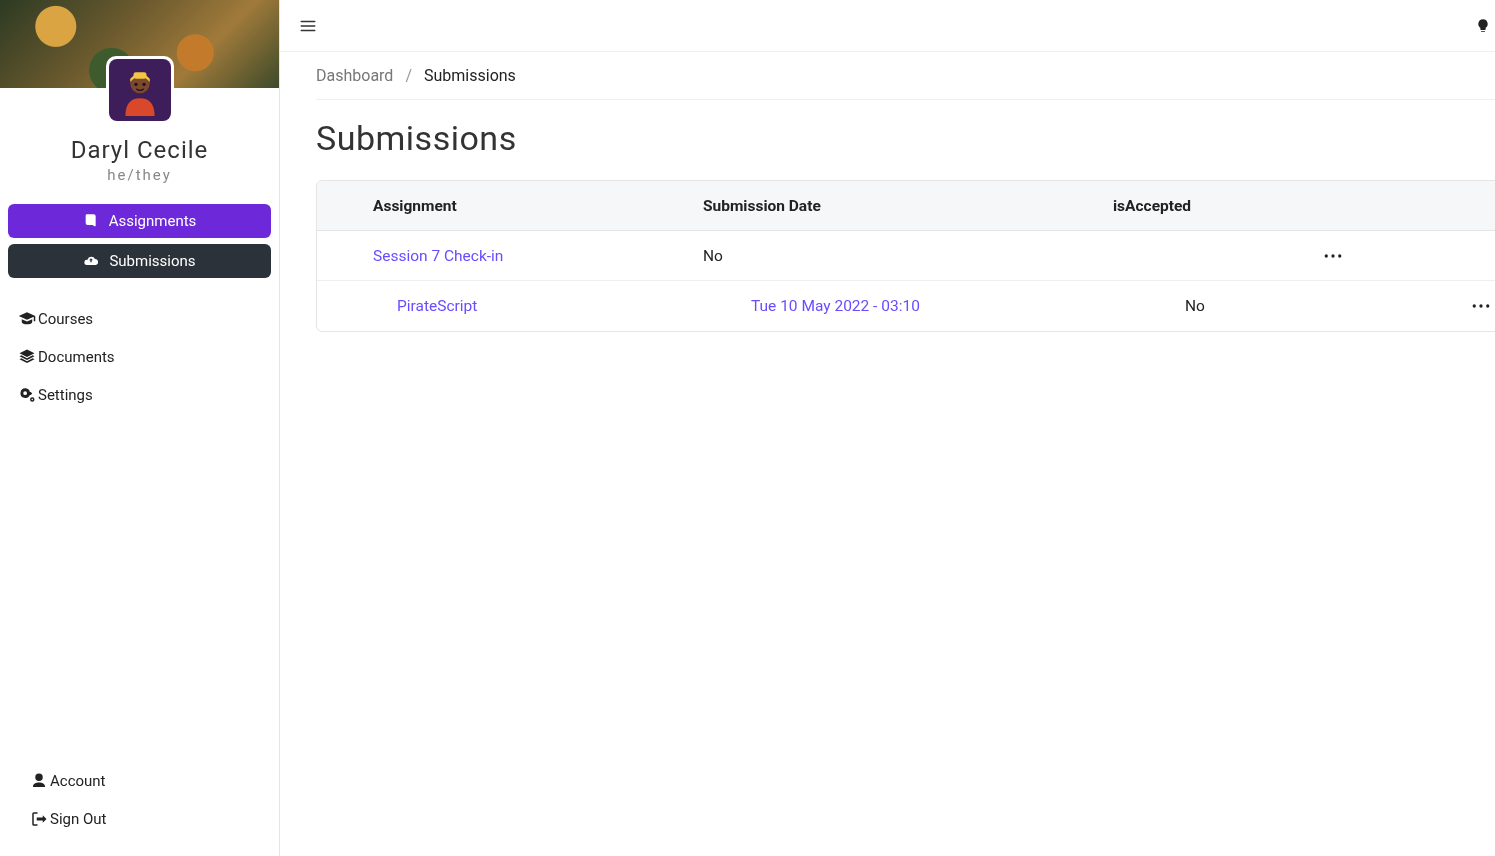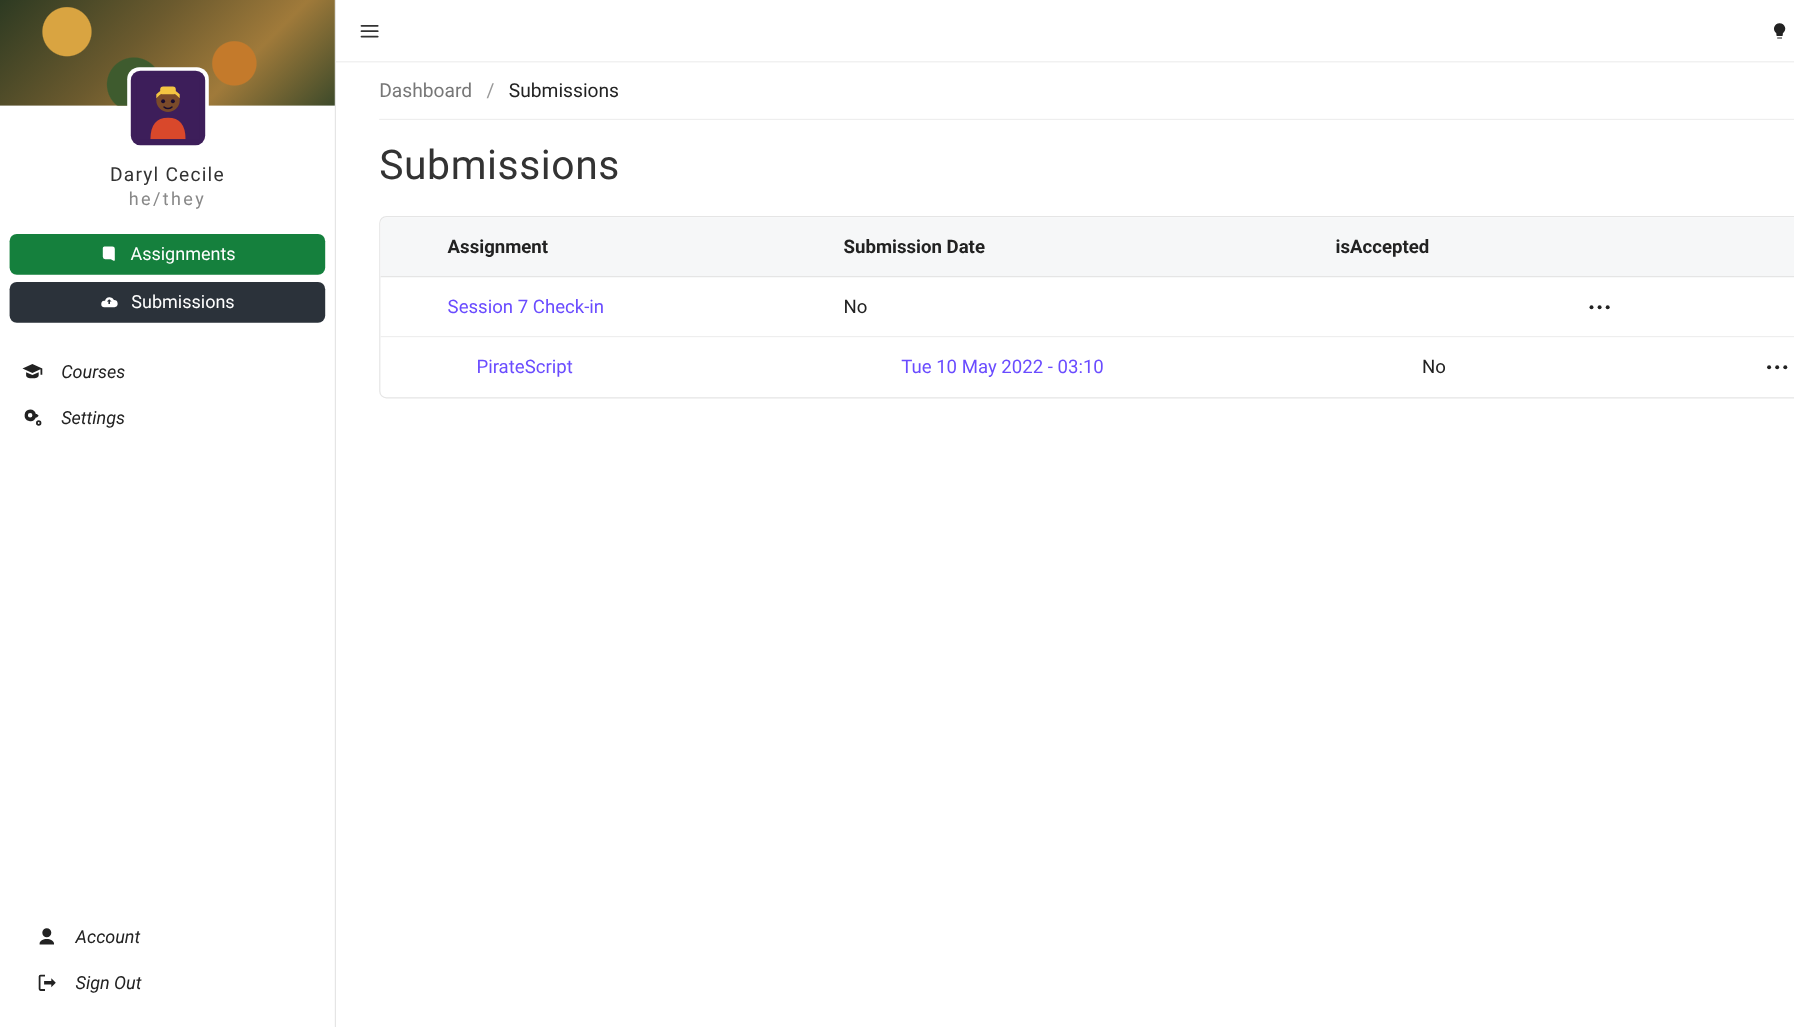--- a/index.html
+++ b/index.html
@@ -37,39 +37,39 @@
   .avatar {
     width: 100%; height: 100%;
     border-radius: 8px;
     background: #3d1e5a;
     display: flex; align-items: center; justify-content: center;
     overflow: hidden;
   }
   .avatar svg { width: 52px; height: 52px; }
 
   .profile-block { text-align: center; padding-top: 48px; padding-bottom: 14px; }
-  .profile-name { font-size: 16px; letter-spacing: 1px; color: #333; font-weight: 400;}
+  .profile-name { font-size: 24px; letter-spacing: 1px; color: #333; font-weight: 400;}
   .profile-pronouns { font-size: 15px; letter-spacing: 2px; color: #888; margin-top: 2px; }
 
   .pill-nav { display: flex; flex-direction: column; gap: 6px; padding: 6px 8px 12px 8px; }
   .pill {
     display: flex; align-items: center; justify-content: center; gap: 10px;
     height: 34px; border-radius: 6px;
     font-size: 15px; cursor: pointer; user-select: none;
     color: #fff;
   }
-  .pill.purple { background: #15803d; }
+  .pill.purple { background: #6d28d9; }
   .pill.dark   { background: #2b323a; }
   .pill svg { width: 16px; height: 16px; fill: currentColor; }
 
   .side-links { padding: 10px 4px; }
   .side-link {
-    display: flex; align-items: center; gap: 15px;
+    display: flex; align-items: center; gap: 2px;
     padding: 10px 14px;
-    font-size: 15px; color: #222; cursor: pointer; font-style: italic;
+    font-size: 15px; color: #222; cursor: pointer;
   }
   .side-link svg { width: 18px; height: 18px; fill: #222; flex:0 0 18px; }
 
   .sidebar-spacer { flex: 1; }
   .sidebar-bottom { padding: 6px 4px 18px 16px; }
 
   
   .main { flex: 1; display: flex; flex-direction: column; height: 100%; }
   .topbar {
     height: 52px; display: flex; align-items: center;
@@ -149,20 +149,26 @@
       <span>Submissions</span>
     </div>
   </div>
 
   <div class="side-links">
     <div class="side-link">
       <svg viewBox="0 0 24 24">
           <path d="M12 3 1 8l11 5 9-4.09V15h2V8zM5 12.18v3.32C5 17.88 8.13 19 12 19s7-1.12 7-3.5v-3.32l-7 3.18z"></path>
         </svg>
       <span>Courses</span>
+    </div>
+    <div class="side-link">
+      <svg viewBox="0 0 24 24">
+          <path d="M12 2 2 7l10 5 10-5zm-10 9 10 5 10-5-2.5-1.25L12 13.5 4.5 9.75zM2 15l10 5 10-5-2.5-1.25L12 17.5 4.5 13.75z"></path>
+        </svg>
+      <span>Documents</span>
     </div>
     <div class="side-link">
       <svg viewBox="0 0 24 24">
           <path d="M9.5 3a6.5 6.5 0 0 1 6.33 5H17l2 2-2 2h-1.17A6.5 6.5 0 1 1 9.5 3zm0 4A2.5 2.5 0 1 0 12 9.5 2.5 2.5 0 0 0 9.5 7zM19 15a3 3 0 1 1-3 3 3 3 0 0 1 3-3zm0 2a1 1 0 1 0 1 1 1 1 0 0 0-1-1z"></path>
         </svg>
       <span>Settings</span>
     </div>
   </div>
 
   <div class="sidebar-spacer"></div>

